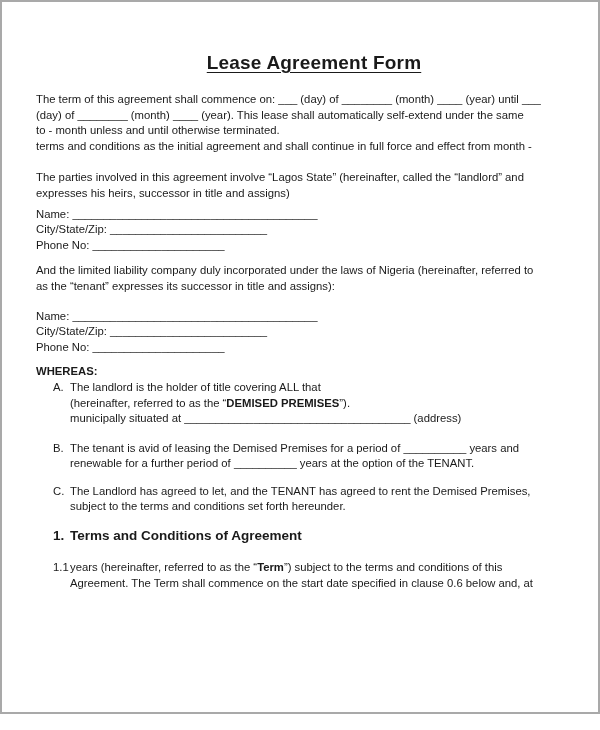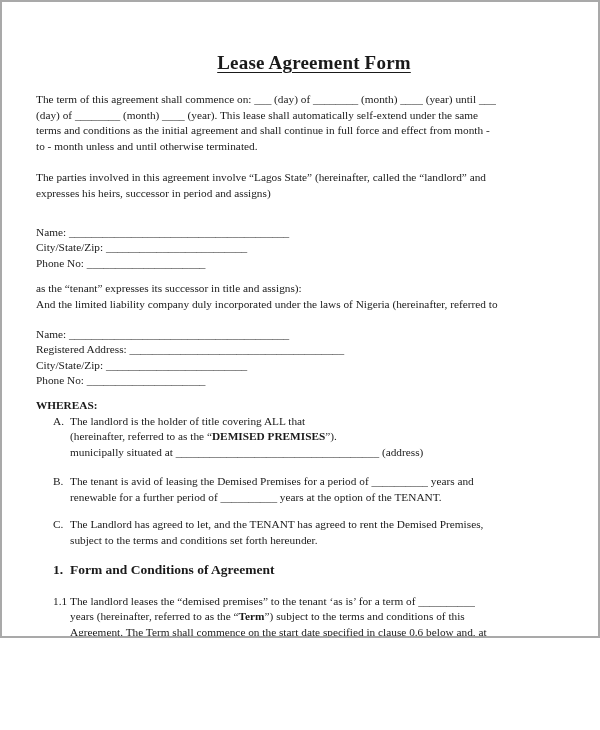--- a/index.html
+++ b/index.html
@@ -1,40 +1,40 @@
 <!DOCTYPE html>
 <html><head>
 <meta charset="utf-8">
 <style>
   html, body { margin: 0; padding: 0; background: #ffffff; }
   .page {
     width: 600px;
-    height: 638px;
+    height: 714px;
     box-sizing: border-box;
     background: #ffffff;
     border: 2px solid #a9a9a9;
     padding: 48px 6px 16px 34px;
-    font-family: Liberation Serif, serif;
+    font-family: Liberation Sans, sans-serif;
     font-size: 11.3px;
     line-height: 15.6px;
     color: #1a1a1a;
     overflow: hidden;
   }
   .title {
     margin: 0 0 16px 0;
     text-align: center;
     font-size: 19px;
     font-weight: bold;
     line-height: 26px;
     text-decoration: underline;
     text-underline-offset: 3px;
     letter-spacing: 0.2px;
   }
   .para { margin: 0 0 16px 0; }
-  .gap13 { margin-bottom: 23px; }
+  .gap13 { margin-bottom: 5px; }
   .gap10 { margin-bottom: 10px; }
   .gap14 { margin-bottom: 14px; }
   .gap9  { margin-bottom: 9px; }
   .gap12 { margin-bottom: 12px; }
   .line { white-space: nowrap; line-height: 15.6px; }
   .bold { font-weight: bold; margin-top: 6px; }
   .list-item { position: relative; padding-left: 34px; }
   .list-item .marker {
     position: absolute;
     left: 17px;
@@ -55,43 +55,42 @@
 </head>
 <body>
 
 <div class="page">
 
   <h1 class="title">Lease Agreement Form</h1>
 
   <div class="para">
     <div class="line">The term of this agreement shall commence on: ___ (day) of ________ (month) ____ (year) until ___</div>
     <div class="line">(day) of ________ (month) ____ (year). This lease shall automatically self-extend under the same</div>
+    <div class="line">to - month unless and until otherwise terminated.</div>
     <div class="line">terms and conditions as the initial agreement and shall continue in full force and effect from month -</div>
-    <div class="line">to - month unless and until otherwise terminated.</div>
   </div>
 
   <div class="para gap13">
     <div class="line">The parties involved in this agreement involve “Lagos State” (hereinafter, called the “landlord” and</div>
-    <div class="line">expresses his heirs, successor in period and assigns)</div>
+    <div class="line">expresses his heirs, successor in title and assigns)</div>
   </div>
 
   <div class="para gap10">
     <div class="line">Name: _______________________________________</div>
     <div class="line">City/State/Zip: _________________________</div>
     <div class="line">Phone No: _____________________</div>
   </div>
 
   <div class="para gap14">
+    <div class="line">And the limited liability company duly incorporated under the laws of Nigeria (hereinafter, referred to</div>
     <div class="line">as the “tenant” expresses its successor in title and assigns):</div>
-    <div class="line">And the limited liability company duly incorporated under the laws of Nigeria (hereinafter, referred to</div>
   </div>
 
   <div class="para gap9">
     <div class="line">Name: _______________________________________</div>
-    <div class="line">Registered Address: ______________________________________</div>
     <div class="line">City/State/Zip: _________________________</div>
     <div class="line">Phone No: _____________________</div>
   </div>
 
   <div>
     <div class="line bold">WHEREAS:</div>
 
     <div class="list-item gap14">
       <span class="marker">A.</span>
       <div class="line">The landlord is the holder of title covering ALL that</div>
@@ -107,23 +106,22 @@
 
     <div class="list-item gap12">
       <span class="marker">C.</span>
       <div class="line">The Landlord has agreed to let, and the TENANT has agreed to rent the Demised Premises,</div>
       <div class="line">subject to the terms and conditions set forth hereunder.</div>
     </div>
   </div>
 
   <div class="heading">
     <span class="marker">1.</span>
-    <span>Form and Conditions of Agreement</span>
+    <span>Terms and Conditions of Agreement</span>
   </div>
 
   <div class="list-item">
     <span class="marker">1.1</span>
-    <div class="line">The landlord leases the “demised premises” to the tenant ‘as is’ for a term of __________</div>
     <div class="line"><span>years (hereinafter, referred to as the “</span><b>Term</b><span>”) subject to the terms and conditions of this</span></div>
     <div class="line">Agreement. The Term shall commence on the start date specified in clause 0.6 below and, at</div>
   </div>
 
 </div>
 
 </body></html>

